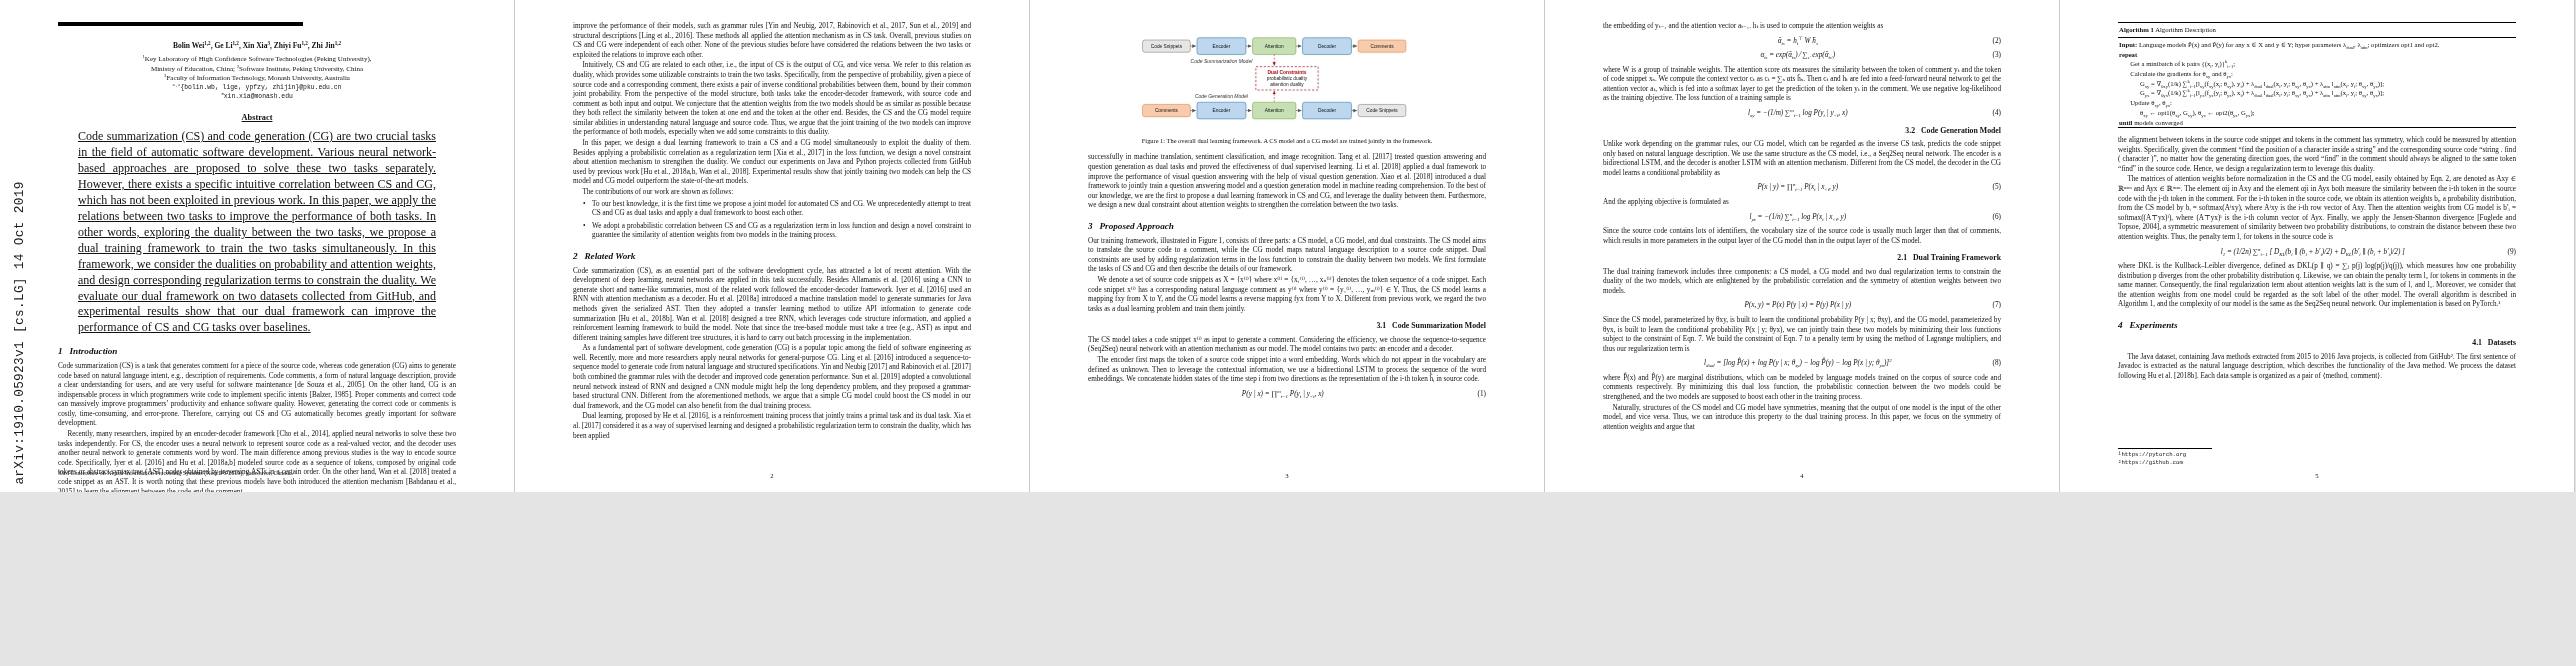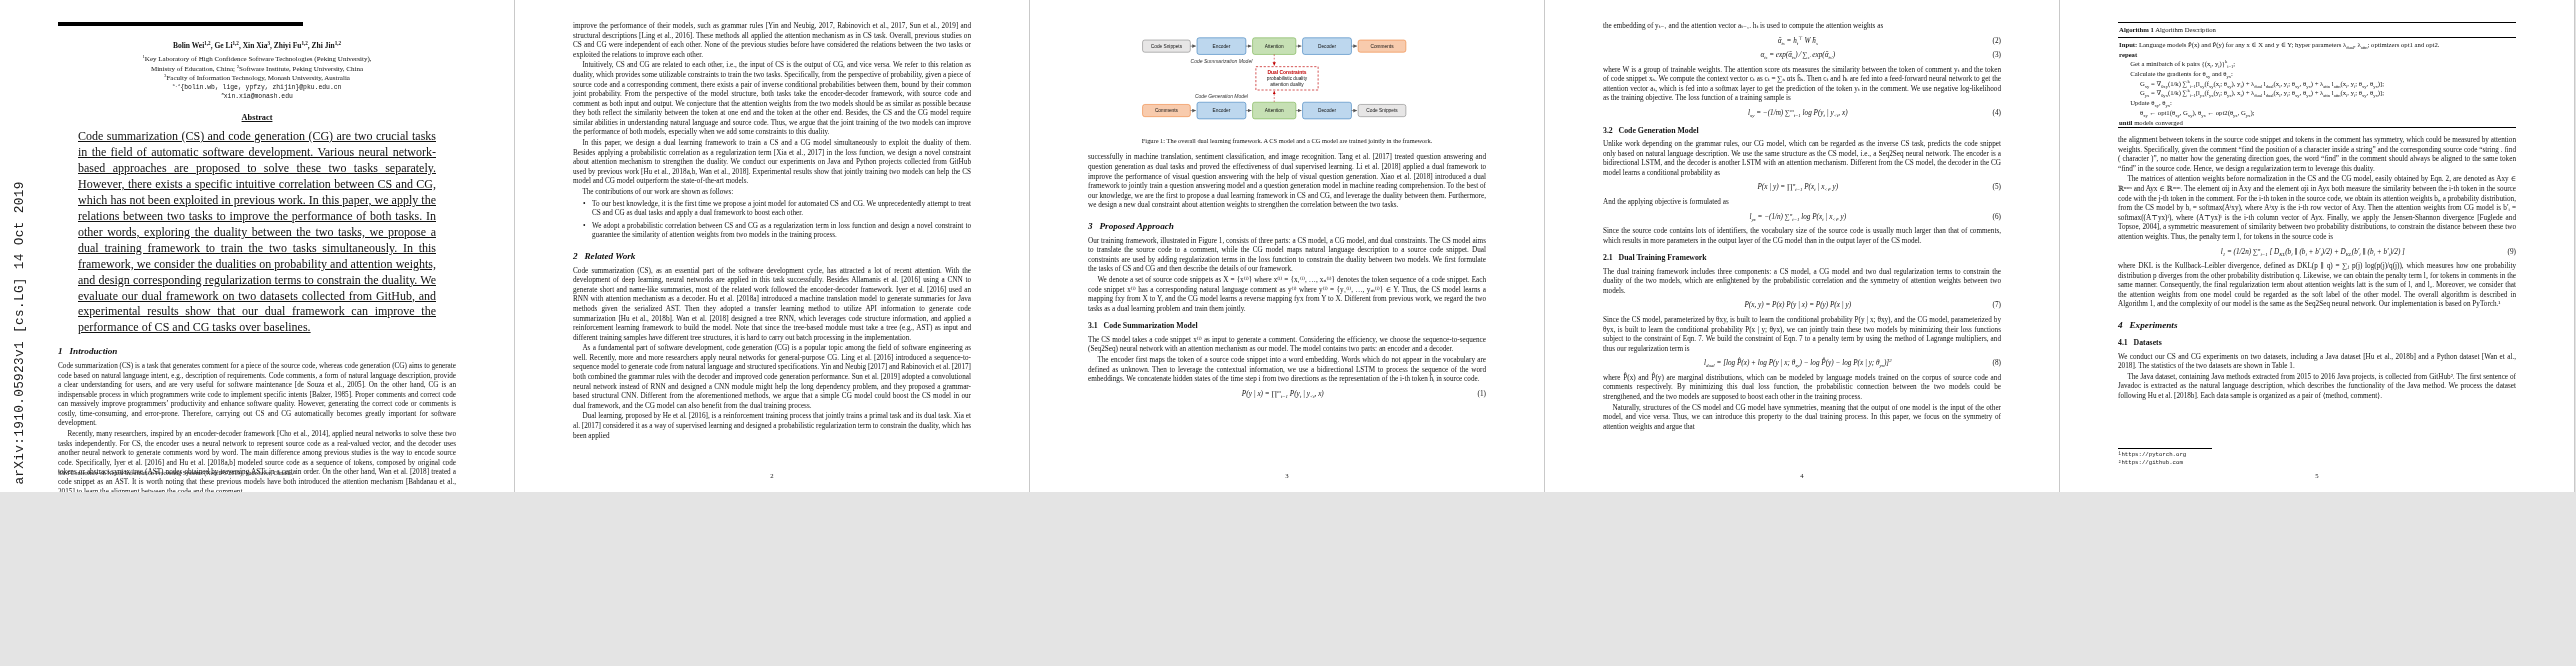--- a/index.html
+++ b/index.html
@@ -16,21 +16,21 @@
   .title-rule{height:4.4px;background:#000;width:245px;margin:0 0 14.5px 0;}
   h1.title{font-size:11.4px;line-height:1.25;font-weight:bold;text-align:center;margin:0 0 12.2px 0;}
   .authors{font-size:7.5px;font-weight:bold;text-align:center;margin:0 0 4.4px 0;text-indent:0;}
   .affil{font-size:7px;text-align:center;margin:0;text-indent:0;}
   .email{font-size:6.4px;text-align:center;margin:0.6px 0;text-indent:0;
          font-family:"Liberation Mono","DejaVu Sans Mono",monospace;}
   .abstract-wrap{padding:0 20px;margin-top:11px;text-decoration:underline;}
   .abstract-head{font-size:8.3px;font-weight:bold;text-align:center;margin:0 0 5.6px 0;}
   .abstract-wrap p{text-indent:0;font-size:12px;}
   h2.sec{font-size:9.2px;font-weight:bold;margin:9px 0 4.4px 0;white-space:pre-wrap;text-align:left;font-style:italic;}
-  h3.subsec{font-size:7.8px;font-weight:bold;margin:7.2px 0 3.9px 0;white-space:pre-wrap;text-align:left;}
+  h3.subsec{font-size:7.8px;font-weight:bold;margin:7.2px 0 3.9px 0;white-space:pre-wrap;text-align:right;}
   .footer-note{position:absolute;left:58px;right:58px;bottom:14.5px;font-size:6px;
                text-align:left;text-indent:0;}
   .pageno{position:absolute;left:0;width:100%;bottom:11px;text-align:center;font-size:6.7px;}
   ul.contrib{list-style:none;margin:2.2px 0 3.3px 0;padding:0 0 0 19px;}
   ul.contrib li{position:relative;margin:0 0 2.8px 0;}
   ul.contrib li::before{content:"•";position:absolute;left:-9px;}
   .eqrow{display:flex;align-items:center;margin:5px 0;}
   .eqrow .formula{flex:1;text-align:center;font-style:italic;font-size:7.2px;}
   .eqrow .eqnum{font-style:normal;font-size:7.2px;}
   sub,sup{font-size:68%;line-height:0;}
@@ -227,21 +227,20 @@
     </div>
     <p class="fp">the alignment between tokens in the source code snippet and tokens in the comment has symmetry, which could be measured by attention weights. Specifically, given the comment “find the position of a character inside a string” and the corresponding source code “string . find ( character )”, no matter how the generating direction goes, the word “find” in the comment should always be aligned to the same token “find” in the source code. Hence, we design a regularization term to leverage this duality.</p>
     <p>The matrices of attention weights before normalization in the CS and the CG model, easily obtained by Eqn. 2, are denoted as Axy ∈ ℝⁿˣᵐ and Ayx ∈ ℝᵐˣⁿ. The element αij in Axy and the element αji in Ayx both measure the similarity between the i-th token in the source code with the j-th token in the comment. For the i-th token in the source code, we obtain its attention weights bᵢ, a probability distribution, from the CS model by bᵢ = softmax(Aⁱxy), where Aⁱxy is the i-th row vector of Axy. Then the attention weights from CG model is b′ᵢ = softmax((A⊤yx)ⁱ), where (A⊤yx)ⁱ is the i-th column vector of Ayx. Finally, we apply the Jensen-Shannon divergence [Fuglede and Topsoe, 2004], a symmetric measurement of similarity between two probability distributions, to constrain the distance between these two attention weights. Thus, the penalty term l₁ for tokens in the source code is</p>
     <div class="eqrow">
       <span class="formula">l<sub>1</sub> = (1/2n) ∑<sup>n</sup><sub>i=1</sub> [ D<sub>KL</sub>(b<sub>i</sub> ∥ (b<sub>i</sub> + b′<sub>i</sub>)/2) + D<sub>KL</sub>(b′<sub>i</sub> ∥ (b<sub>i</sub> + b′<sub>i</sub>)/2) ]</span>
       <span class="eqnum">(9)</span>
     </div>
     <p class="fp">where DKL is the Kullback–Leibler divergence, defined as DKL(p ∥ q) = ∑ⱼ p(j) log(p(j)/q(j)), which measures how one probability distribution p diverges from the other probability distribution q. Likewise, we can obtain the penalty term l₂ for tokens in comments in the same manner. Consequently, the final regularization term about attention weights latt is the sum of l₁ and l₂. Moreover, we consider that the attention weights from one model could be regarded as the soft label of the other model. The overall algorithm is described in Algorithm 1, and the complexity of our model is the same as the Seq2Seq neural network. Our implementation is based on PyTorch.¹</p>
     <h2 class="sec">4   Experiments</h2>
     <h3 class="subsec">4.1   Datasets</h3>
-    <p class="fp">We conduct our CS and CG experiments on two datasets, including a Java dataset [Hu et al., 2018b] and a Python dataset [Wan et al., 2018]. The statistics of the two datasets are shown in Table 1.</p>
     <p>The Java dataset, containing Java methods extracted from 2015 to 2016 Java projects, is collected from GitHub². The first sentence of Javadoc is extracted as the natural language description, which describes the functionality of the Java method. We process the dataset following Hu et al. [2018b]. Each data sample is organized as a pair of ⟨method, comment⟩.</p>
     <div class="footnotes">
       <div class="fnrule"></div>
       <p>¹https://pytorch.org</p>
       <p>²https://github.com</p>
     </div>
     <div class="pageno">5</div>
   </section>
 
   <div class="arxiv-stamp">arXiv:1910.05923v1  [cs.LG]  14 Oct 2019</div>

